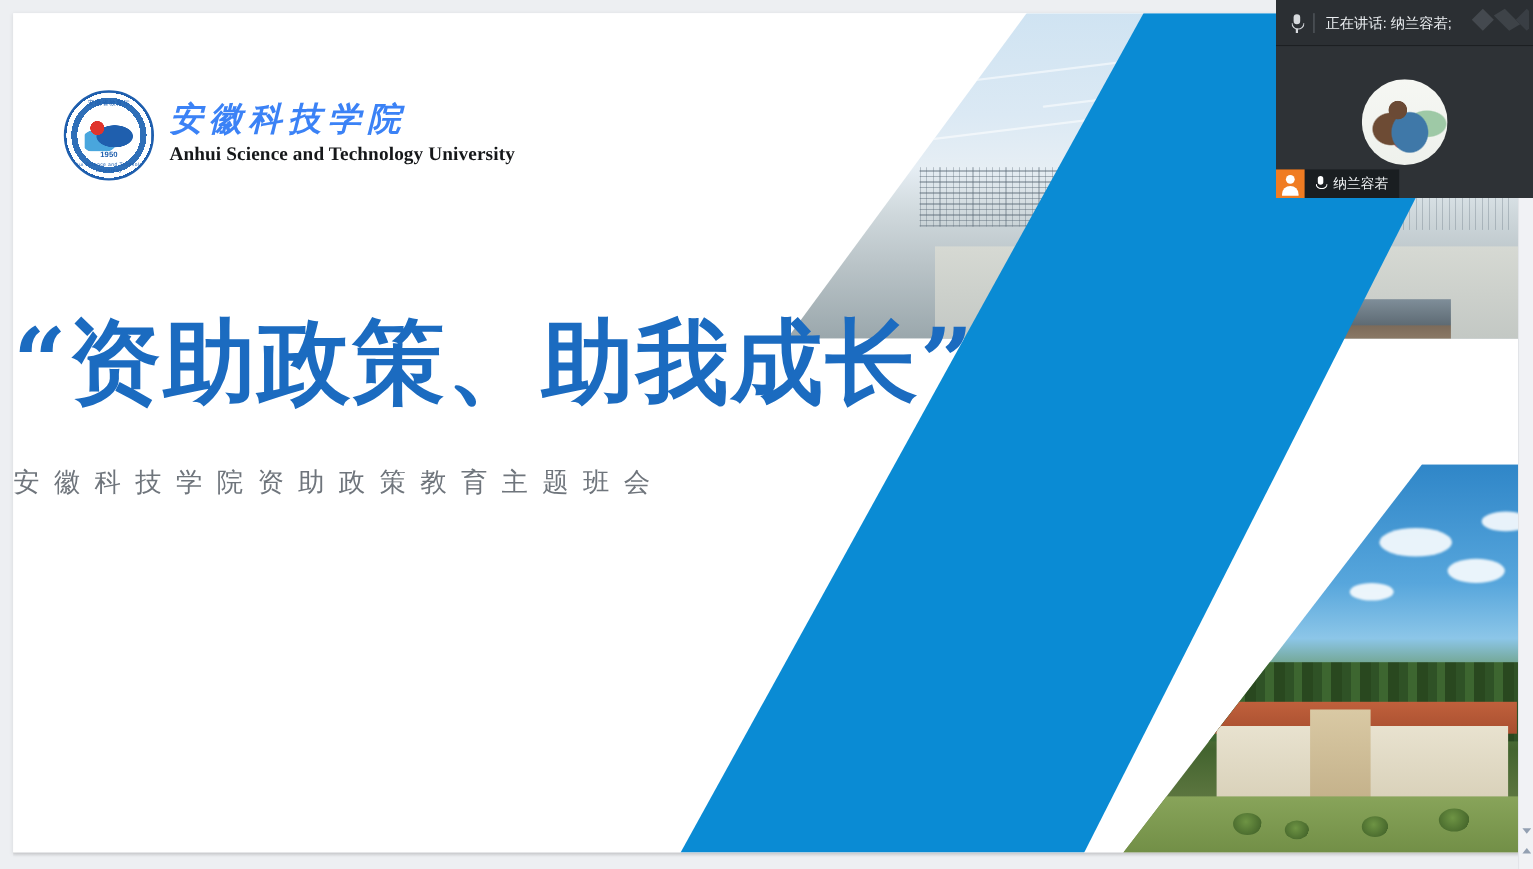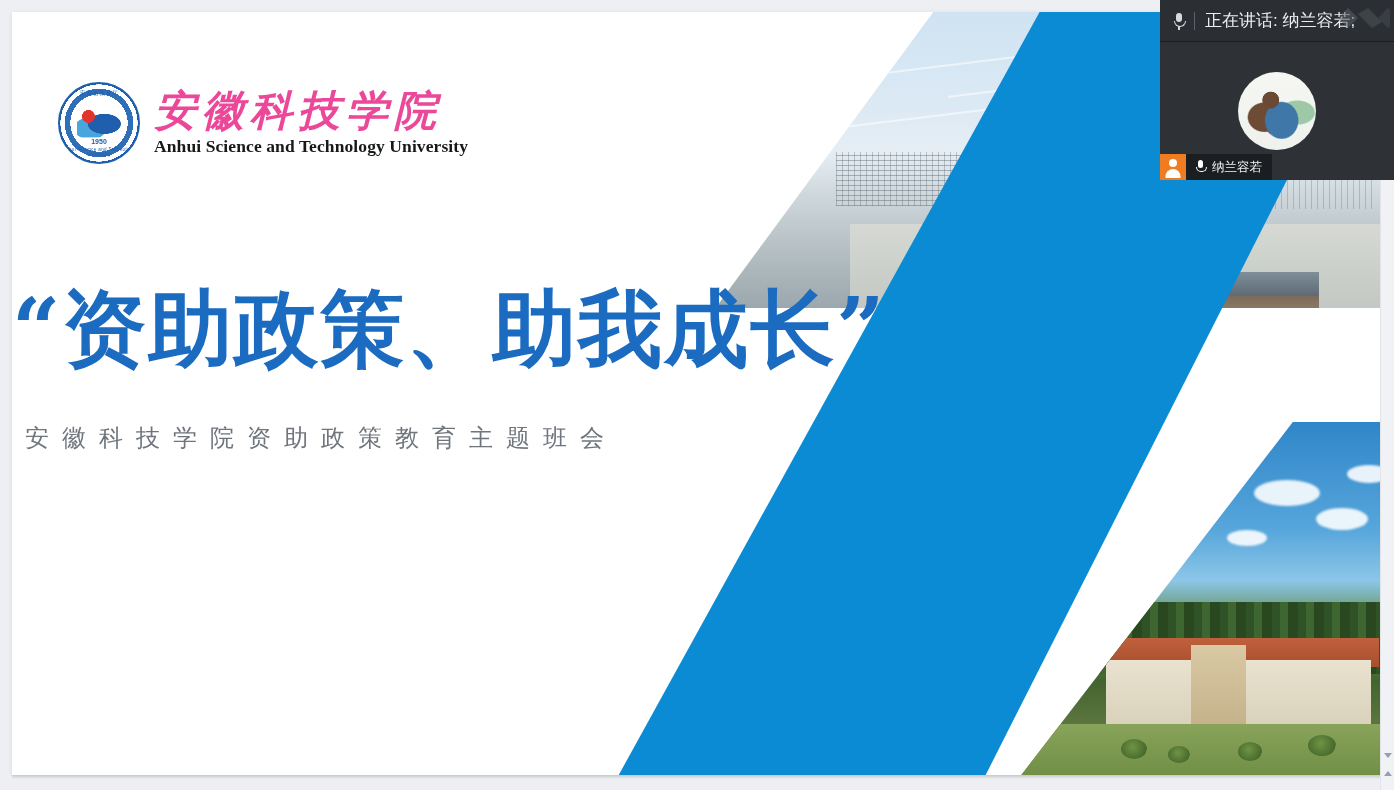--- a/index.html
+++ b/index.html
@@ -181,24 +181,24 @@
       radial-gradient(circle at 26% 30%, #e0342c 0 16%, rgba(0,0,0,0) 17%),
       radial-gradient(ellipse at 62% 55%, #1f5fae 0 42%, rgba(0,0,0,0) 44%),
       radial-gradient(ellipse at 30% 70%, #49a6dd 0 36%, rgba(0,0,0,0) 38%);
   }
   .logo-emblem .year {
     position:absolute; left:0; width:100%;
     bottom:17px; text-align:center;
     font-size:7px; font-weight:bold; color:#1f5fae;
   }
   .logo-text-cn {
-    font-family:Liberation Serif, serif;
-    font-size:42px; font-weight:bold;
+    font-family:Liberation Mono, monospace;
+    font-size:30px; font-weight:bold;
     font-style:italic;
-    color:#ec4899;
+    color:#3b82f6;
     letter-spacing:6px;
     line-height:1.06;
     white-space:nowrap;
   }
   .logo-text-en {
     font-family:"Liberation Serif", serif;
     font-size:17.5px; font-weight:bold;
     color:#16181a;
     letter-spacing:0.1px;
     margin-top:2px;
@@ -219,21 +219,20 @@
     letter-spacing:2px;
     line-height:1.12;
     white-space:nowrap;
   }
   .headline-subtitle {
     margin-top:46px;
     font-family:"DejaVu Serif", serif;
     font-size:24px;
     color:#6f757c;
     letter-spacing:13px;
-    padding-left:13px;
     white-space:nowrap;
   }
 
   
   .video-panel {
     position:absolute;
     right:0; top:0;
     width:234px; height:180px;
     background:#2b2f33;
     overflow:hidden;
@@ -267,21 +266,21 @@
     width:1.6px; height:4px; background:#d7dade;
   }
   .topbar-divider {
     width:1px; height:18px;
     background:#5c6268;
     margin:0 10px 0 8px;
     flex:none;
   }
   .speaking-label {
     color:#eceff2;
-    font-size:17px;
+    font-size:13px;
     white-space:nowrap;
     overflow:hidden;
   }
   .collapse-icon {
     position:absolute;
     right:4px; top:6px;
     width:54px; height:26px;
     opacity:0.55;
   }
   .video-tile {

